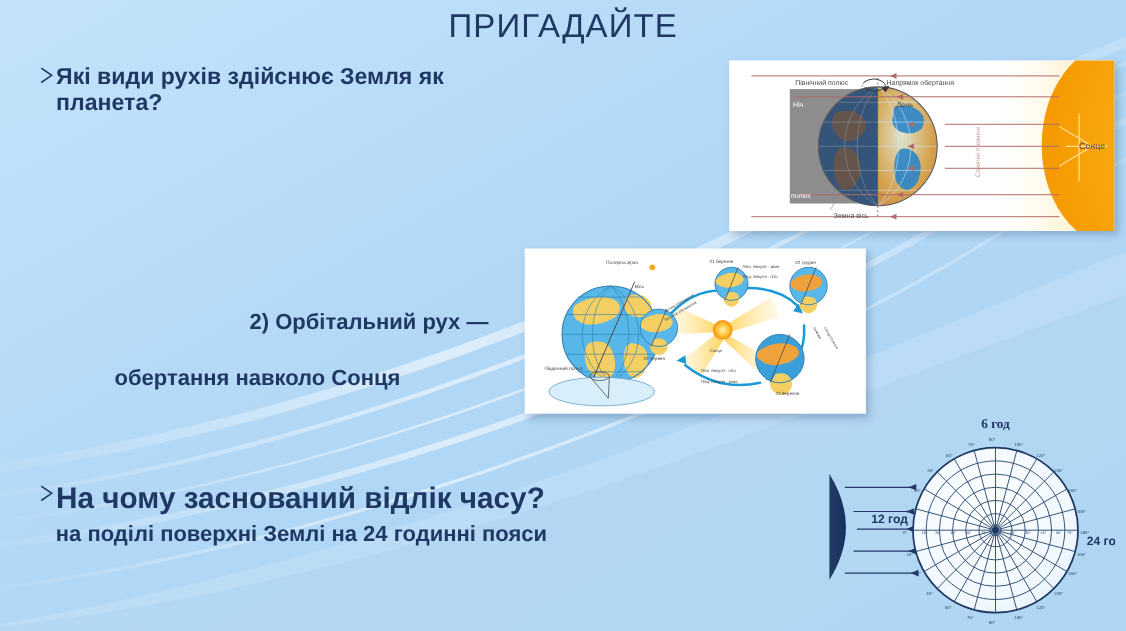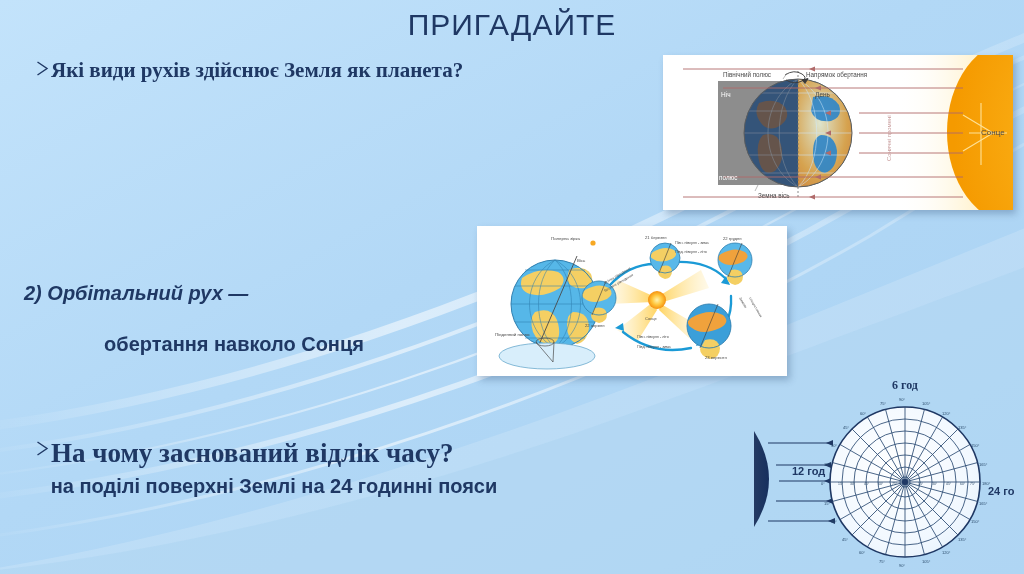--- a/index.html
+++ b/index.html
@@ -18,35 +18,35 @@
   .wave svg{display:block;}
 
   
   #title{
     position:absolute;left:0;top:8px;width:1024px;text-align:center;
     font-size:30px;font-weight:normal;letter-spacing:1px;
     color:#1f3864;
   }
   
   .txt{position:absolute;color:#1f3864;font-weight:bold;line-height:1.15;}
-  .bullet-row{display:flex;align-items:flex-start;font-family:Liberation Serif, serif;}
+  .bullet-row{display:flex;align-items:flex-start;}
   .bullet{
     color:#1f3864;font-size:19px;line-height:1;margin-right:2px;
     flex:0 0 auto;position:relative;top:3px;
   }
   .bullet svg{display:block;}
 
   #q1{left:36px;top:58px;width:430px;font-size:21px;}
   #q1 .q1body{font-size:21px;}
   #a1{left:24px;top:118px;width:420px;font-size:20px;text-align:center;}
   #a1 .l1{display:block;margin-left:58px;text-align:left;}
   #a1 .l2{display:block;text-align:left;margin-left:14px;}
 
   #a2{left:24px;top:282px;width:420px;font-size:20px;}
-  #a2 .l1{display:block;text-align:left;font-style:italic;}
+  #a2 .l1{display:block;text-align:right;}
   #a2 .l2{display:block;text-align:center;margin-top:28px;}
 
   #q2{left:36px;top:438px;width:470px;font-size:27px;}
   #a3{left:24px;top:475px;width:500px;font-size:20px;text-align:center;}
 
   
   .pic{position:absolute;background:#fff;box-shadow:3px 4px 7px rgba(40,70,110,.30);}
   #pic1{left:663px;top:55px;width:350px;height:155px;padding:0;}
   #pic2{left:477px;top:226px;width:310px;height:150px;}
   #pic3{left:752px;top:338px;width:262px;height:232px;background:transparent;box-shadow:none;margin-top:33px;}

